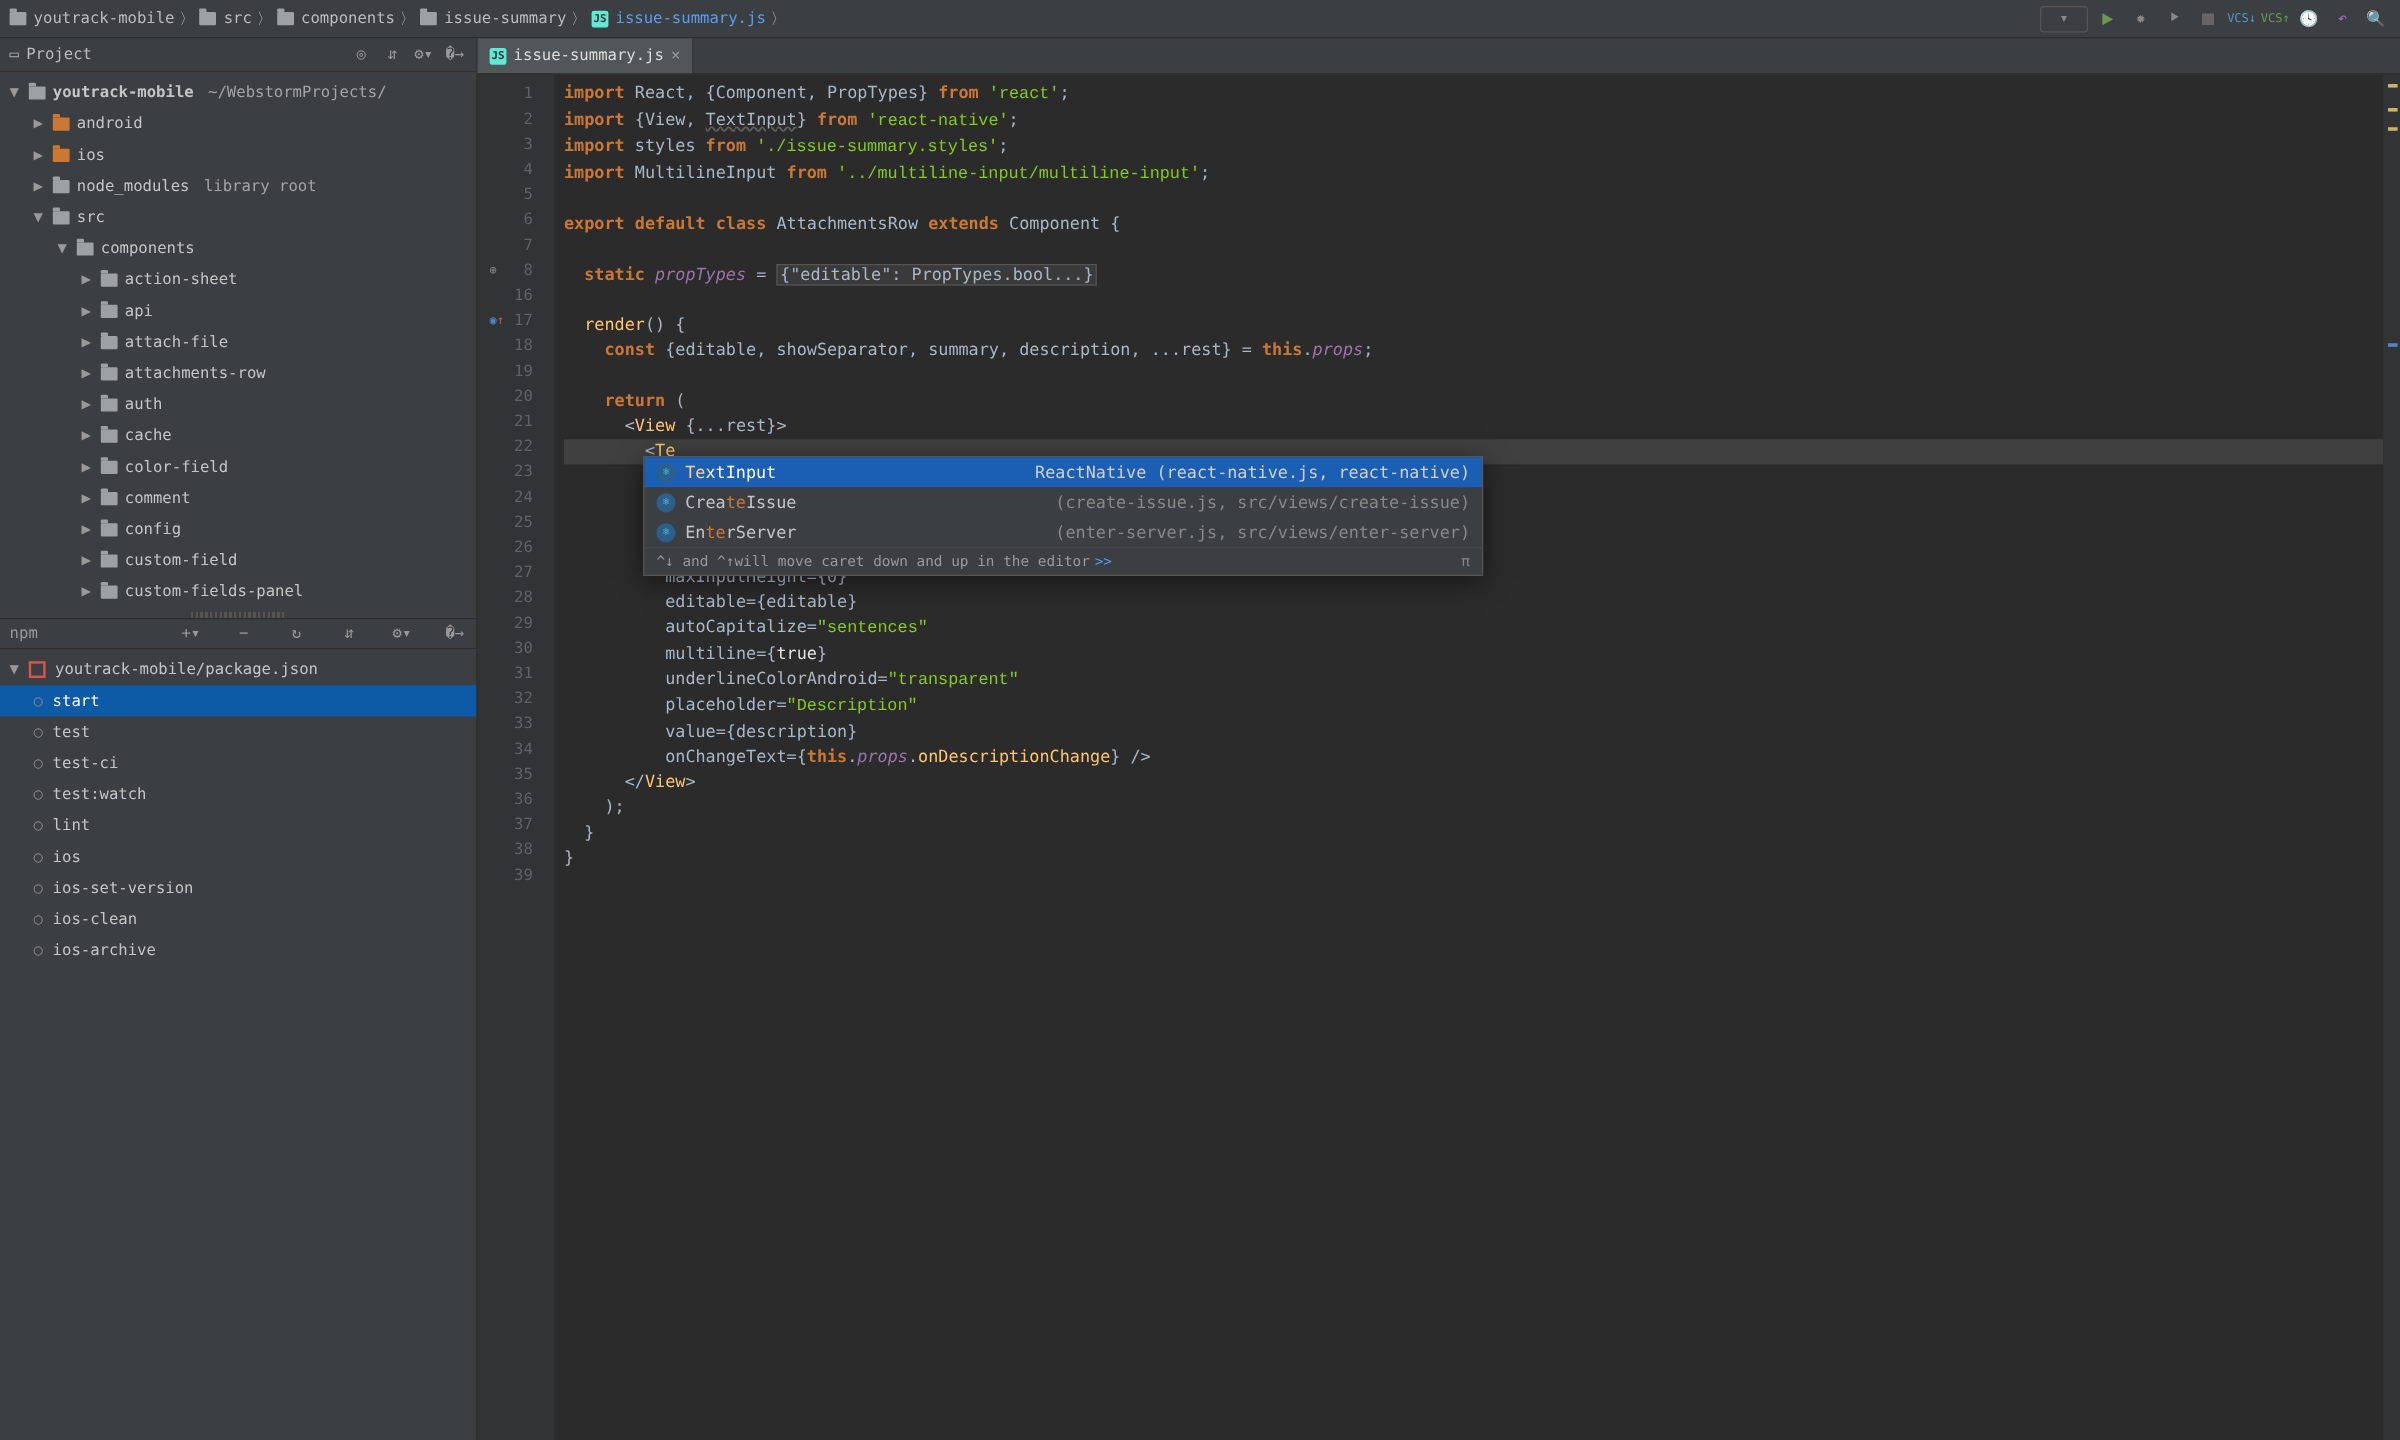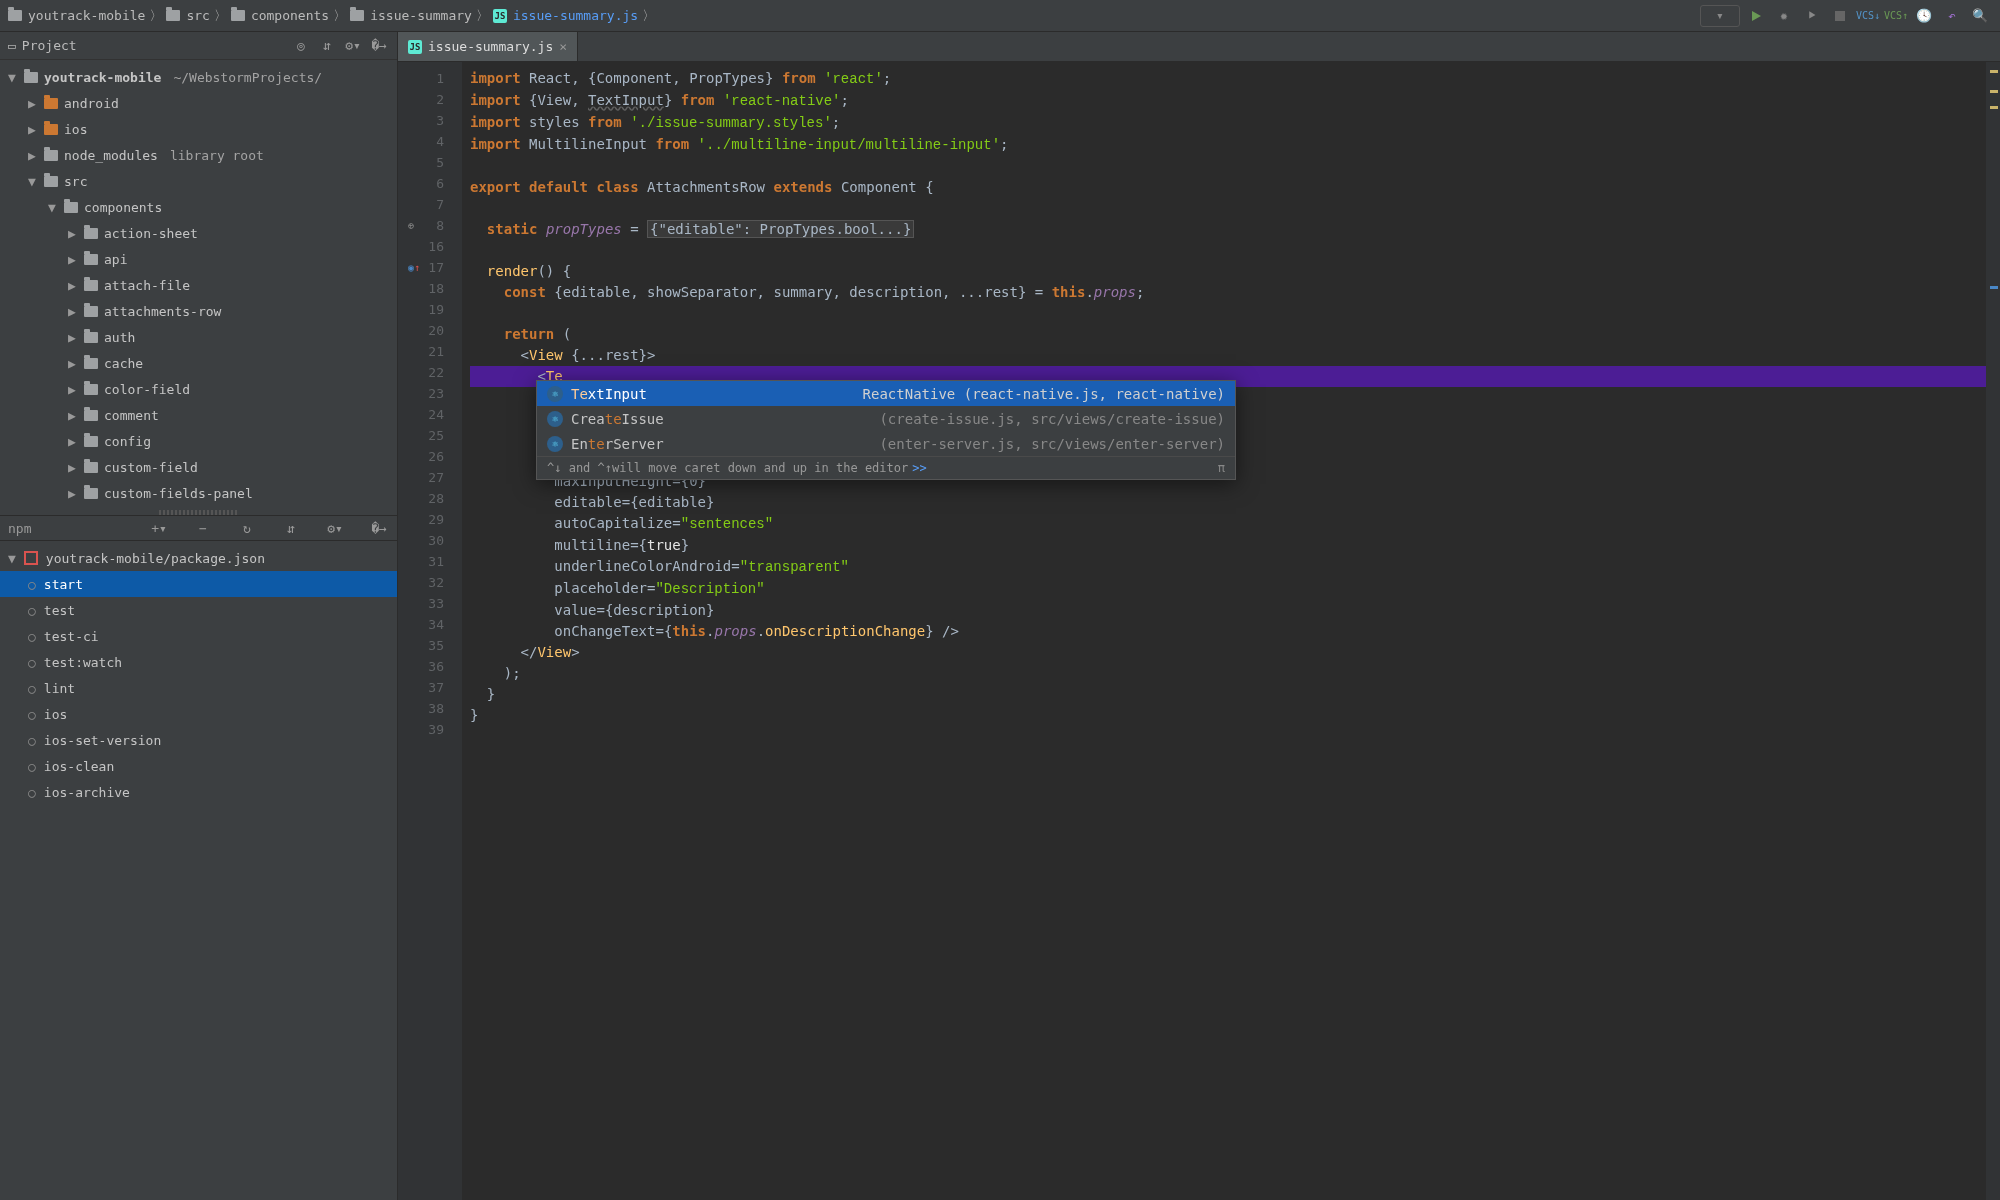--- a/index.html
+++ b/index.html
@@ -50,21 +50,21 @@
   .npm-ic { width:14px; height:14px; border:2px solid #d9534f; }
 
   
   .editor-wrap { flex:1; display:flex; flex-direction:column; min-width:0; background:#2b2b2b; }
   .editor-tabs { display:flex; align-items:center; height:30px; background:#3c3f41; border-bottom:1px solid #2b2b2b; }
   .ed-tab { display:flex; align-items:center; gap:6px; padding:0 10px; height:100%; background:#515658; color:#ddd; border-right:1px solid #2b2b2b; }
   .ed-tab .close { color:#999; cursor:pointer; }
   .editor-body { flex:1; display:flex; min-height:0; position:relative; }
   .gutter { width:64px; background:#313335; color:#606366; text-align:right; padding:6px 18px 6px 6px; line-height:21px; user-select:none; position:relative; }
   .code { flex:1; padding:6px 0 6px 8px; line-height:21px; white-space:pre; color:#a9b7c6; font-size:14px; overflow:auto; }
-  .code .hl-line { background:#4c1d95; display:block; }
+  .code .hl-line { background:#404040; display:block; }
   .gut-ic { position:absolute; left:4px; font-size:10px; }
 
   
   .kw { color:#cc7832; font-weight:bold; }
   .id { color:#a9b7c6; }
   .fn { color:#ffc66d; }
   .str { color:#84cc16;font-family:Liberation Mono, monospace; }
   .cls { color:#a9b7c6; }
   .prop { color:#9876aa; font-style:italic; }
   .tag { color:#ffc66d;margin-top:16px; }

